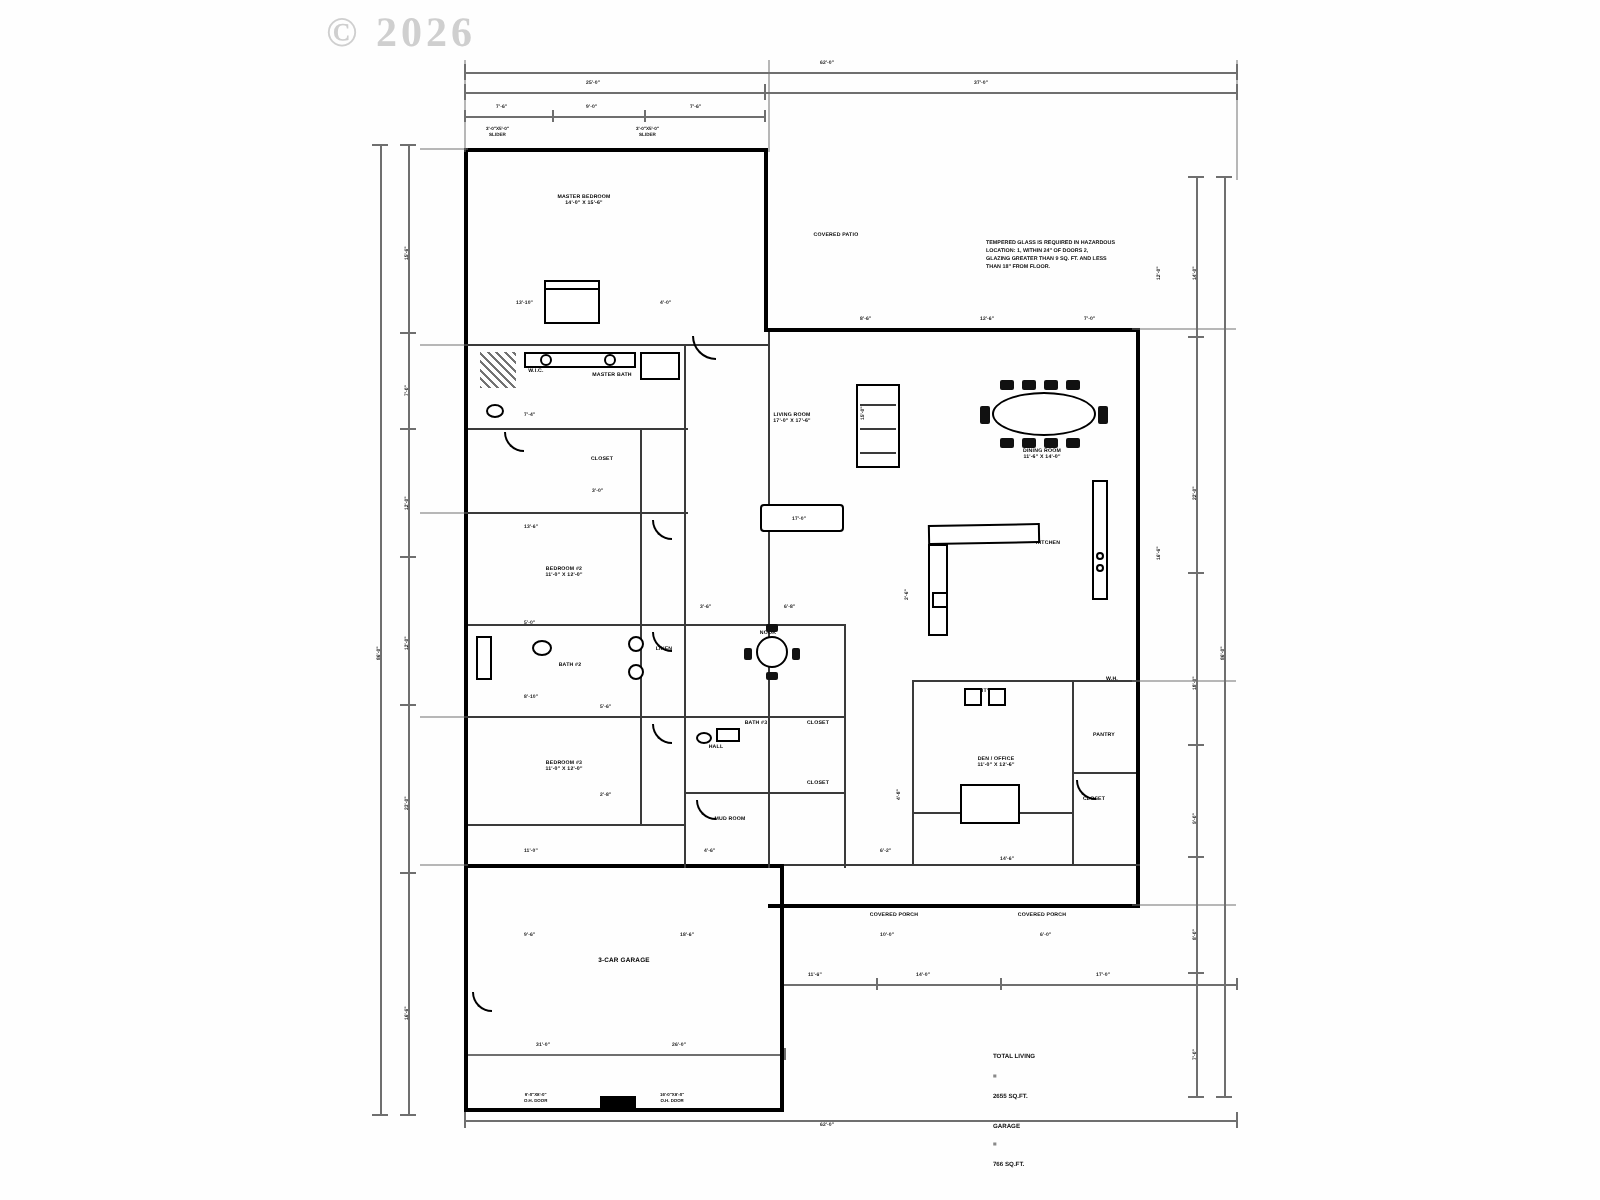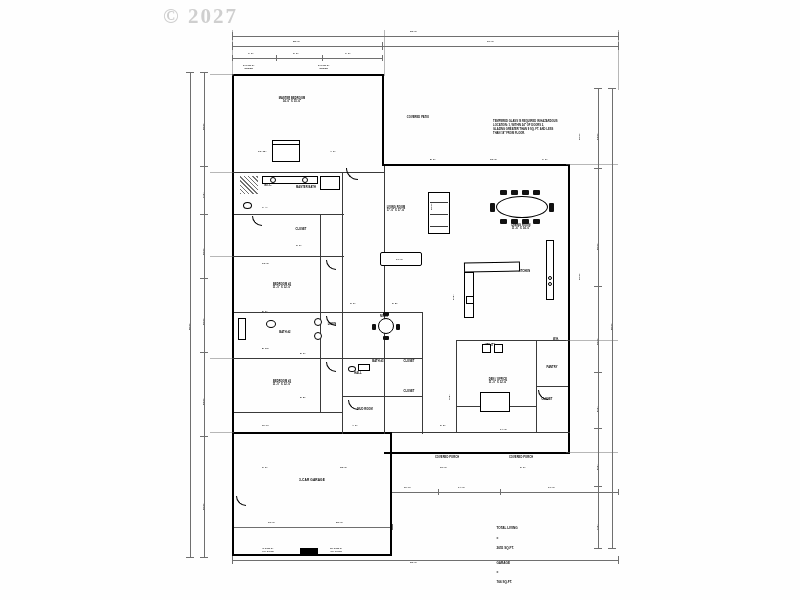--- a/index.html
+++ b/index.html
@@ -42,21 +42,21 @@
   .swing{position:absolute;border-left:1px solid #000;border-bottom:1px solid #000;
          border-radius:0 0 0 100%;box-sizing:border-box;}
   .hatch{position:absolute;
     background-image:repeating-linear-gradient(45deg,#000 0 1px,transparent 1px 3px);}
 </style>
 </head>
 <body>
 
 <div id="sheet">
 
-  <div id="watermark">© 2027</div>
+  <div id="watermark">© 2026</div>
 
   <div class="dimline" style="left:232px;top:36px;width:386px;"></div>
   <div class="tick" style="left:232px;top:32px;height:8px;"></div>
   <div class="tick" style="left:618px;top:32px;height:8px;"></div>
   <div class="dim" style="left:410px;top:30px;">62'-0"</div>
 
   <div class="dimline" style="left:232px;top:46px;width:150px;"></div>
   <div class="dimline" style="left:382px;top:46px;width:236px;"></div>
   <div class="tick" style="left:232px;top:42px;height:8px;"></div>
   <div class="tick" style="left:382px;top:42px;height:8px;"></div>

